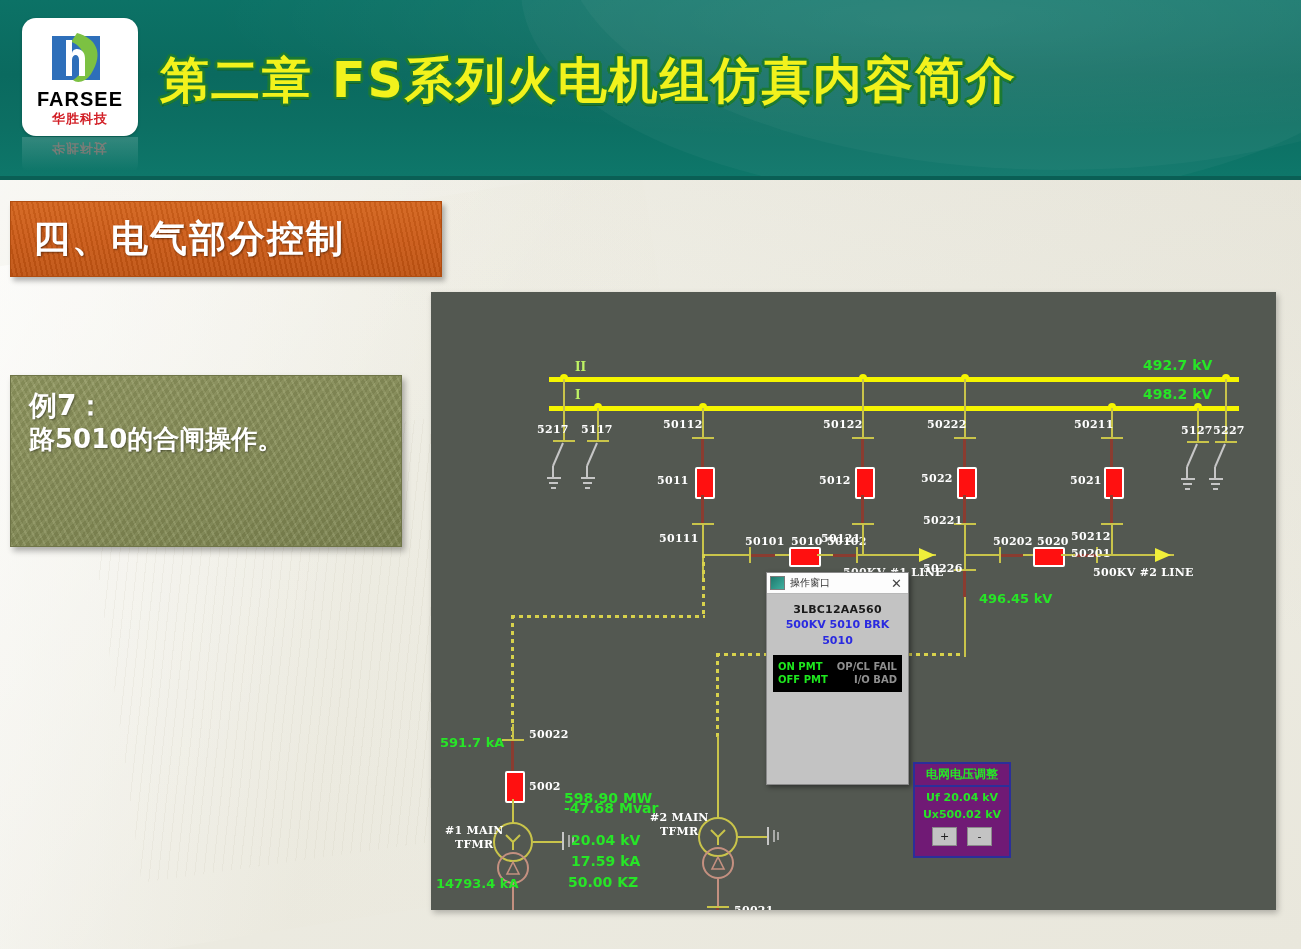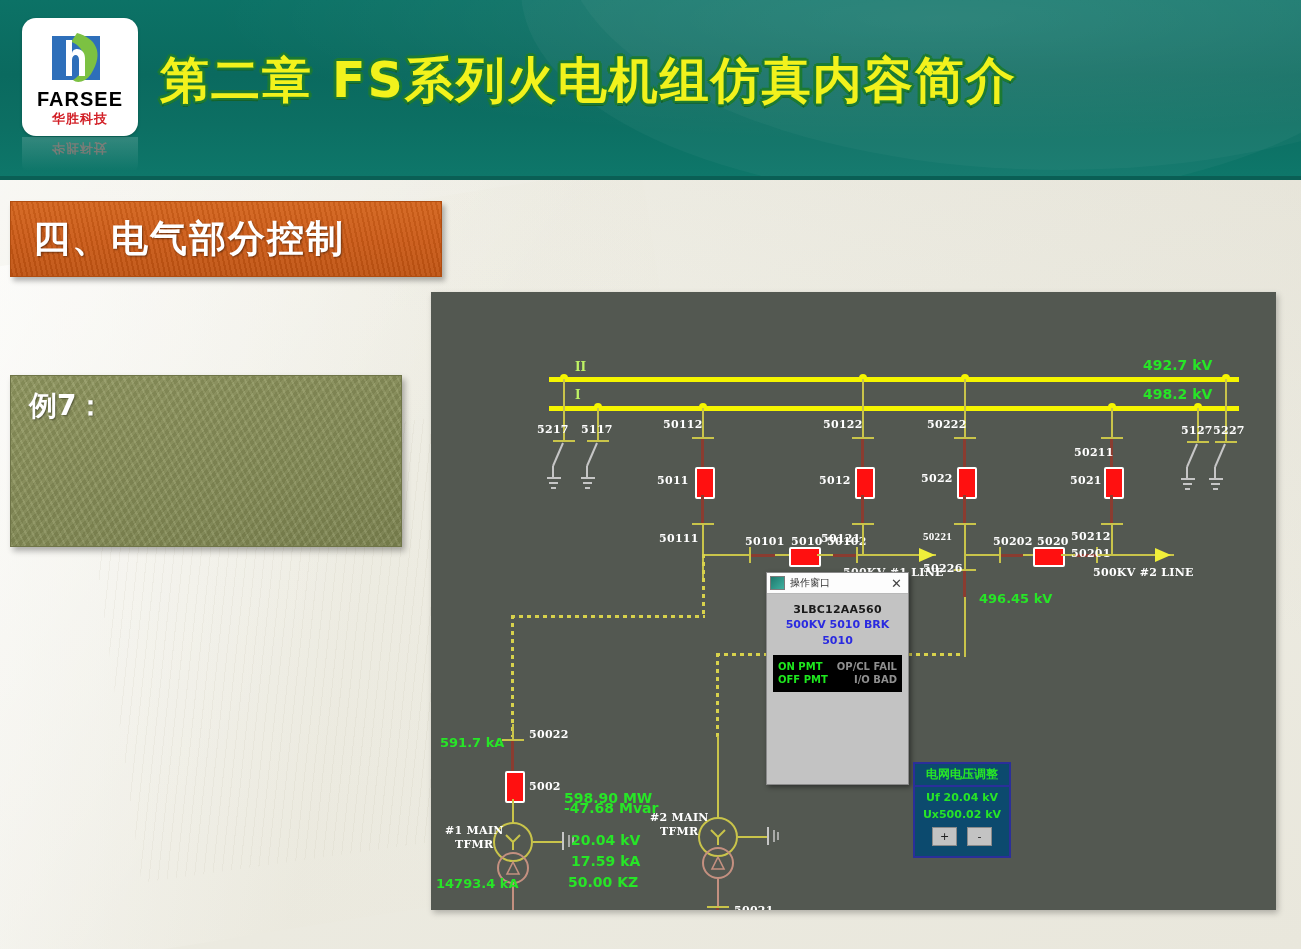--- a/index.html
+++ b/index.html
@@ -217,21 +217,21 @@
   }
   .op-ind{
     margin-left:12px;font-family:"DejaVu Sans", sans-serif;font-weight:bold;font-size:11px;
   }
   .op-ind.on{color:#e81818;}
   .op-ind.off{color:#b4b4b4;}
 
   
   #volt-panel{
     position:absolute;left:913px;top:762px;width:98px;height:96px;
-    background:#0c4a6e;border:2px solid #2b2f9a;box-sizing:border-box;
+    background:#701a75;border:2px solid #2b2f9a;box-sizing:border-box;
   }
   #volt-title{
     text-align:center;font-family:"DejaVu Sans", sans-serif;font-weight:bold;font-size:12px;
     color:#27e527;padding:2px 0 2px 0;border-bottom:2px solid #2b2f9a;
   }
   .volt-row{
     text-align:center;font-family:"DejaVu Sans", sans-serif;font-weight:bold;font-size:11px;
     color:#27e527;margin-top:4px;
   }
   #volt-buttons{display:flex;justify-content:center;gap:10px;margin-top:6px;}
@@ -268,20 +268,21 @@
 </div>
 
 <div id="header-title">第二章  FS系列火电机组仿真内容简介</div>
 
 <div id="section-title">
   <span>四、电气部分控制</span>
 </div>
 
 <div id="example-box">
   <div class="line">例7：</div>
+  <div class="line sm">路5010的合闸操作。</div>
 </div>
 
 <div id="scada">
 
 
   <div id="scada-canvas">
 
     <div class="bus" style="left:118px;top:53px;width:690px;"></div>
     <div class="bus" style="left:118px;top:82px;width:690px;"></div>
     <div class="rom" style="left:144px;top:36px;">II</div>
@@ -355,21 +356,21 @@
 
     <div class="node" style="left:530px;top:50px;"></div>
     <div class="wire-v" style="left:533px;top:55px;height:58px;"></div>
     <div class="disc-h" style="left:523px;top:113px;width:22px;"></div>
     <div class="wire-v dark" style="left:532px;top:115px;height:28px;"></div>
     <div class="lbl" style="left:496px;top:94px;">50222</div>
     <div class="brk" style="left:526px;top:143px;width:16px;height:28px;"></div>
     <div class="lbl" style="left:490px;top:148px;">5022</div>
     <div class="wire-v dark" style="left:532px;top:171px;height:28px;"></div>
     <div class="disc-h" style="left:523px;top:199px;width:22px;"></div>
-    <div class="lbl" style="left:492px;top:206px;font-family:Liberation Serif, serif;">50221</div>
+    <div class="lbl" style="left:492px;top:190px;">50221</div>
     <div class="wire-v" style="left:533px;top:201px;height:30px;"></div>
 
     <div class="wire-v" style="left:533px;top:230px;height:16px;"></div>
     <div class="disc-h" style="left:523px;top:245px;width:22px;"></div>
     <div class="wire-v dark" style="left:532px;top:247px;height:26px;"></div>
     <div class="wire-v" style="left:533px;top:273px;height:60px;"></div>
     <div class="lbl" style="left:492px;top:238px;">50226</div>
     <div class="val sm" style="left:548px;top:267px;">496.45 kV</div>
 
     <div class="wire-h" style="left:533px;top:230px;width:36px;"></div>
@@ -384,21 +385,21 @@
     <div class="disc-v" style="left:665px;top:223px;height:16px;"></div>
     <div class="lbl" style="left:640px;top:211px;margin-top:12px;">50201</div>
     <div class="wire-h" style="left:667px;top:230px;width:76px;"></div>
     <div class="arrow" style="left:724px;top:224px;"></div>
     <div class="lbl" style="left:662px;top:242px;">500KV #2 LINE</div>
 
     <div class="node" style="left:677px;top:79px;"></div>
     <div class="wire-v" style="left:680px;top:84px;height:30px;"></div>
     <div class="disc-h" style="left:670px;top:113px;width:22px;"></div>
     <div class="wire-v dark" style="left:679px;top:115px;height:28px;"></div>
-    <div class="lbl" style="left:643px;top:94px;margin-top:28px;">50211</div>
+    <div class="lbl" style="left:643px;top:94px;">50211</div>
     <div class="brk" style="left:673px;top:143px;width:16px;height:28px;"></div>
     <div class="lbl" style="left:639px;top:150px;">5021</div>
     <div class="wire-v dark" style="left:679px;top:171px;height:28px;"></div>
     <div class="disc-h" style="left:670px;top:199px;width:22px;"></div>
     <div class="wire-v" style="left:680px;top:201px;height:30px;"></div>
     <div class="lbl" style="left:640px;top:206px;">50212</div>
 
     <div class="node" style="left:763px;top:79px;"></div>
     <div class="wire-v" style="left:766px;top:84px;height:34px;"></div>
     <div class="disc-h" style="left:756px;top:117px;width:22px;"></div>

